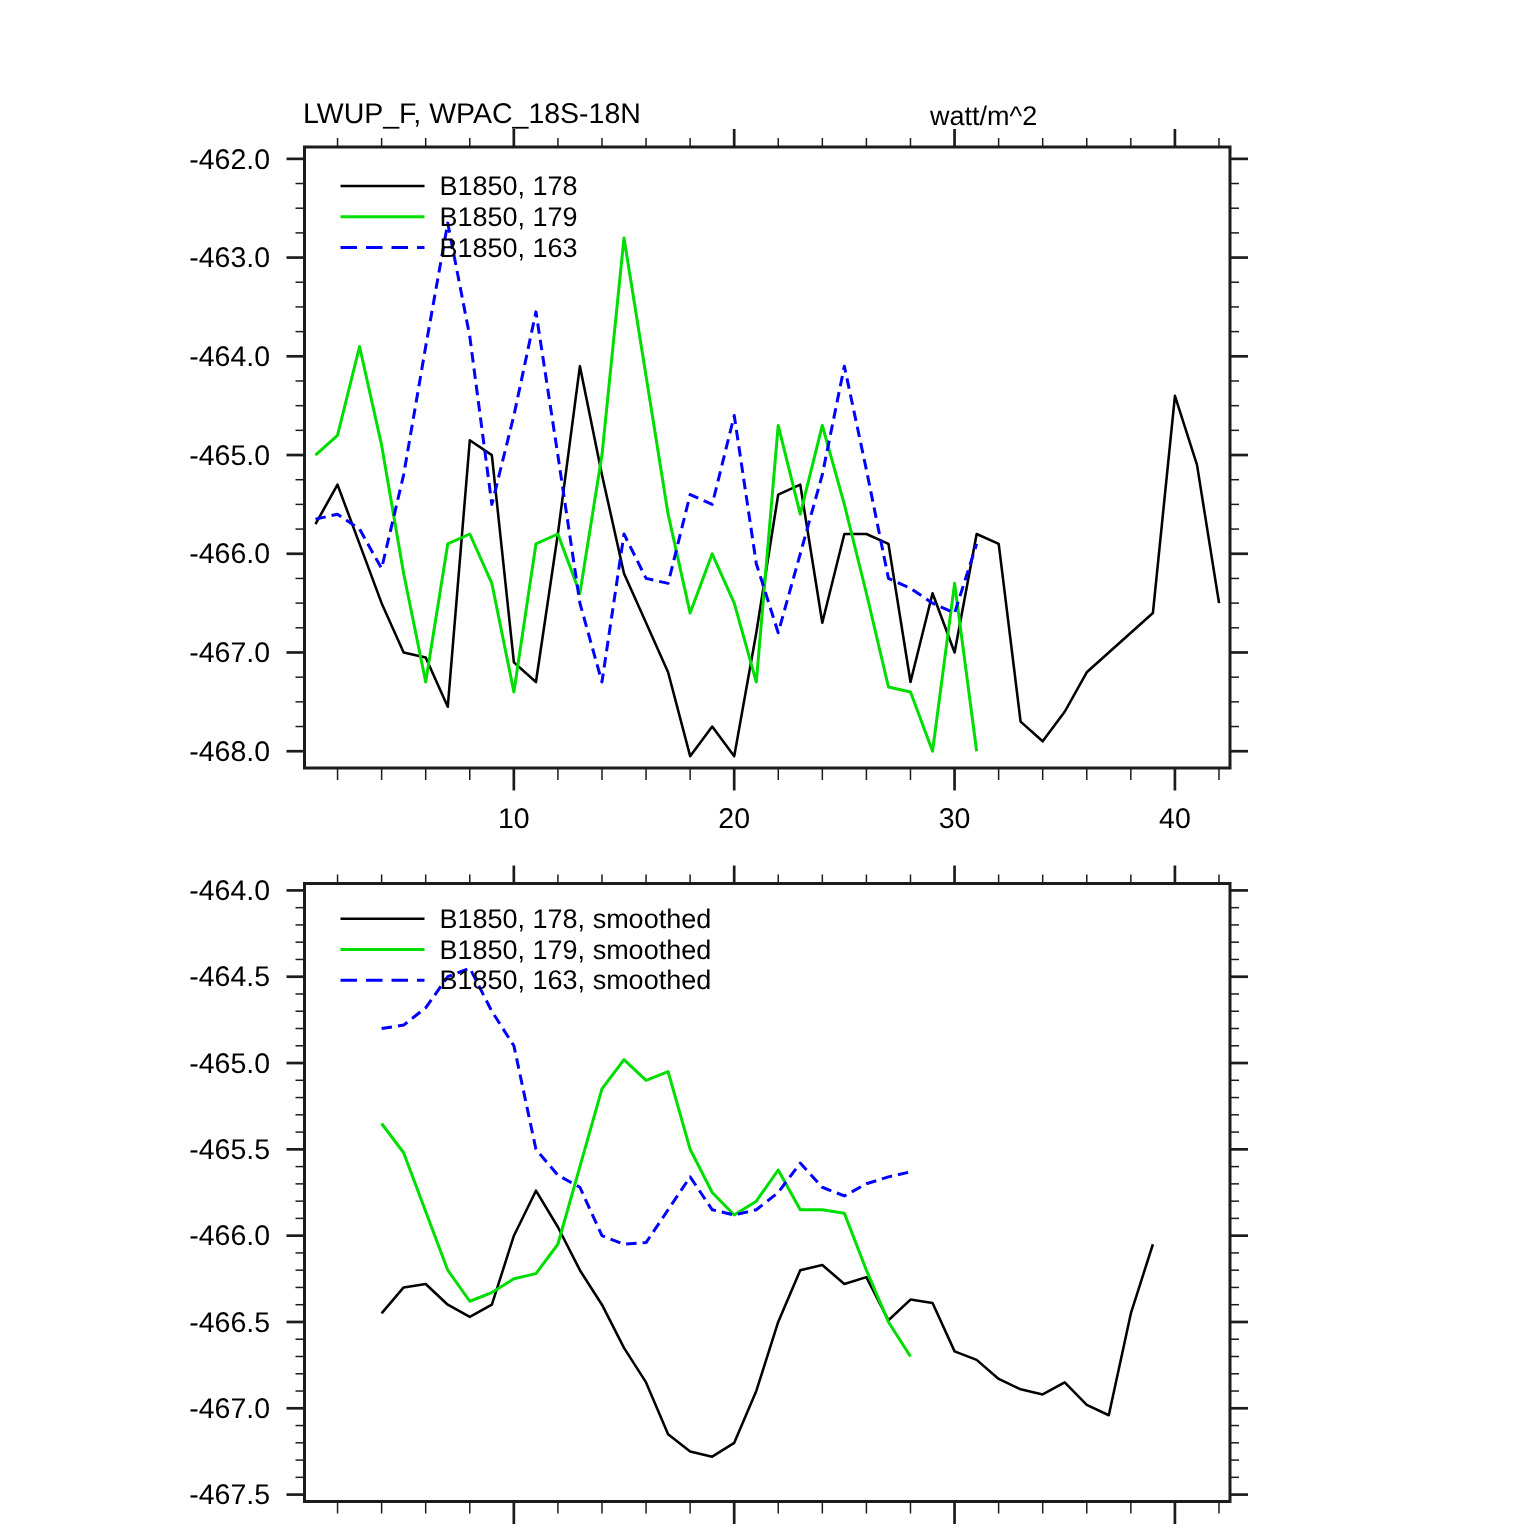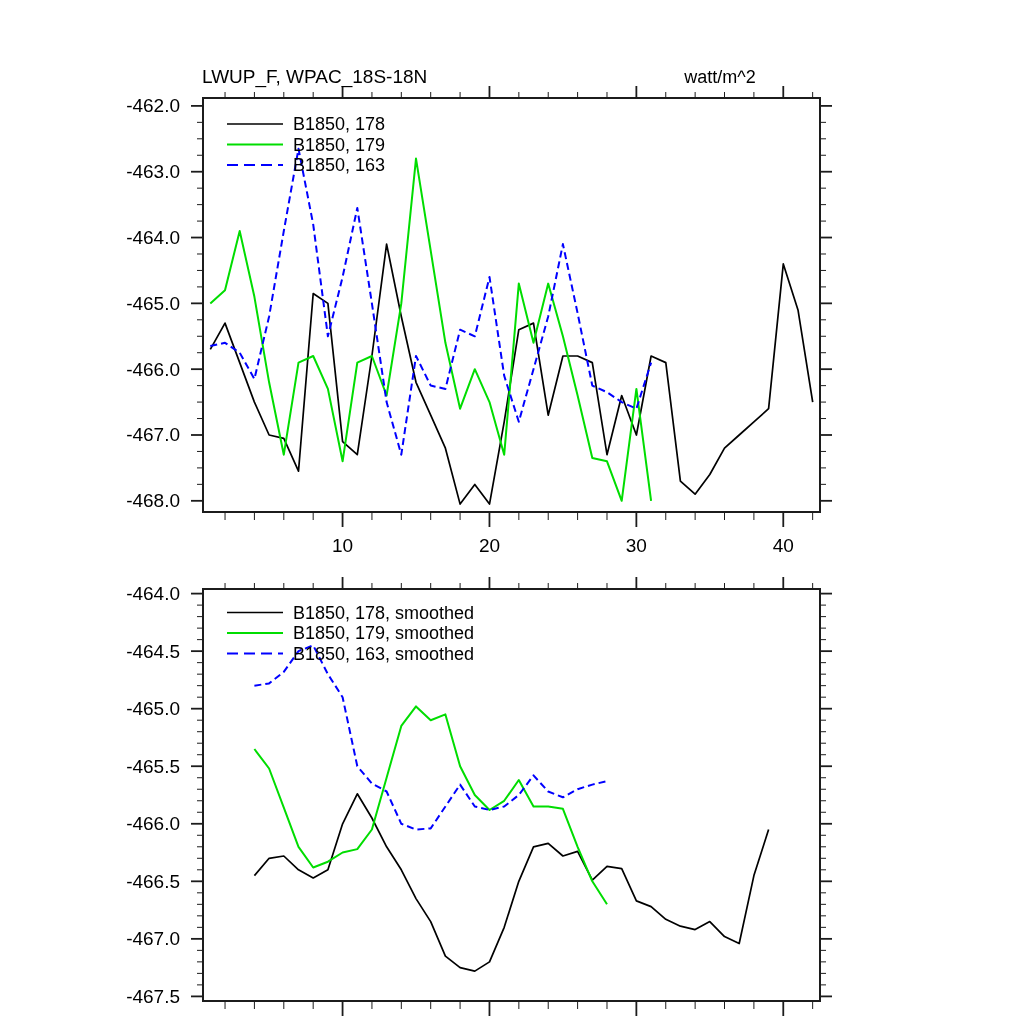--- a/index.html
+++ b/index.html
@@ -1,19 +1,19 @@
 <!DOCTYPE html>
 <html><head>
 <meta charset="utf-8">
 <style>
   html,body{margin:0;padding:0;background:#fff;}
   .page{position:relative;width:1024px;height:1024px;background:#fff;overflow:hidden;
         font-family:"Liberation Sans", sans-serif;}
   .chart-title{position:absolute;left:202px;top:66px;font-size:19px;color:#000;white-space:pre;}
-  .units-label{position:absolute;left:620px;top:67px;width:200px;text-align:center;font-size:18px;color:#000;white-space:pre;}
+  .units-label{position:absolute;left:620px;top:67px;width:200px;text-align:left;font-size:18px;color:#000;white-space:pre;}
   svg text{font-family:"Liberation Sans", sans-serif;fill:#000;}
 </style>
 </head>
 <body>
 
 <div class="page">
   <div class="chart-title">LWUP_F, WPAC_18S-18N</div>
   <div class="units-label">watt/m^2</div>
   <svg id="plot-svg" width="1024" height="1024" viewBox="0 0 1024 1024">
       <g>

